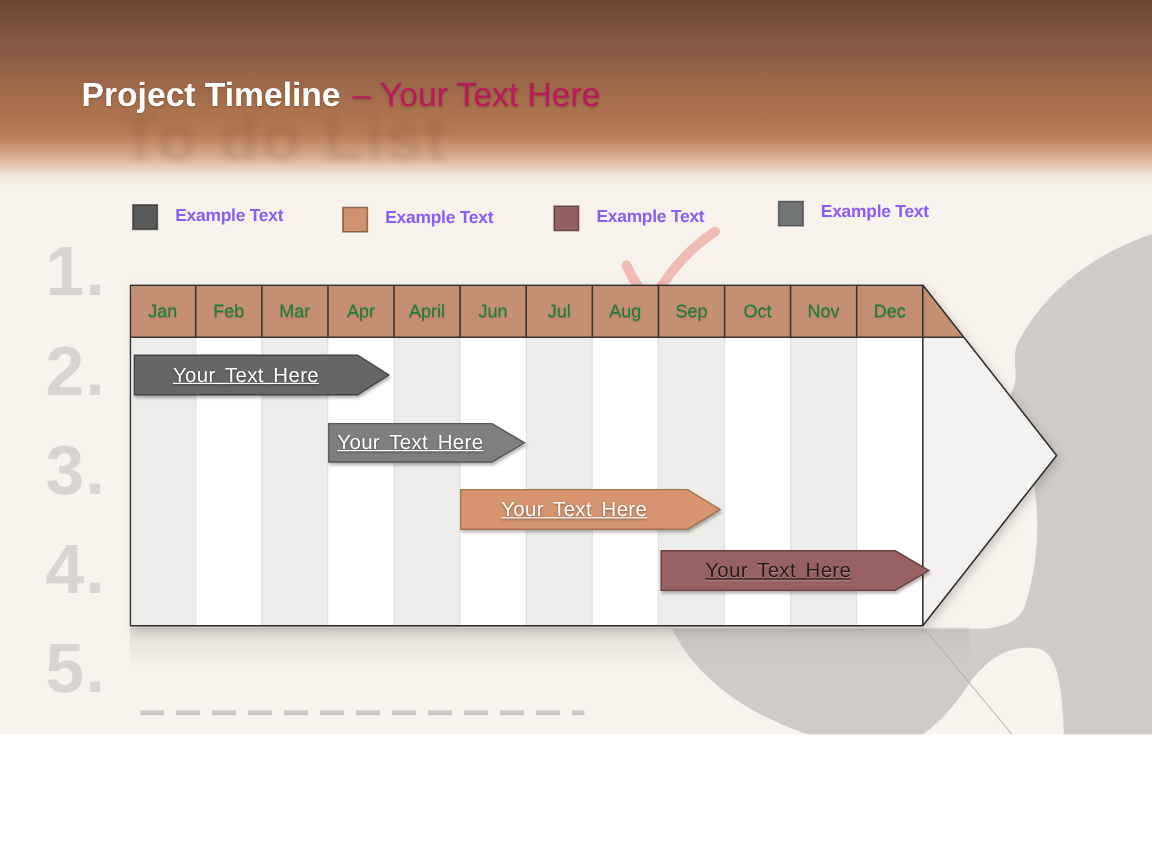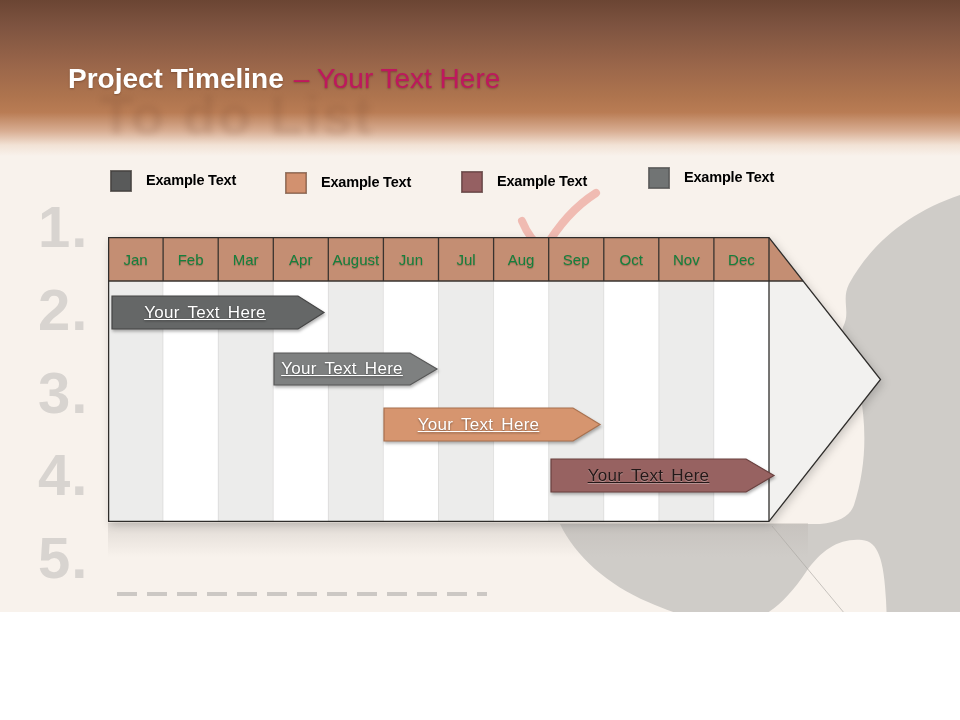--- a/index.html
+++ b/index.html
@@ -57,21 +57,21 @@
   }
   .bar-label{
     position:absolute;display:flex;align-items:center;justify-content:center;
     font-size:17px;word-spacing:3px;letter-spacing:.3px;white-space:nowrap;text-decoration:underline;
   }
   .bar-label.light{color:#ffffff;text-shadow:0 1px 2px rgba(0,0,0,.45);}
   .bar-label.dark{color:#241818;text-shadow:0 1px 0 rgba(255,255,255,.3);}
   
   .legend-item{position:absolute;display:flex;align-items:flex-start;gap:14px;}
   .legend-label{
-    font-size:14.5px;font-weight:bold;color:#000000;letter-spacing:-.2px;
+    font-size:14.5px;font-weight:bold;color:#8b5cf6;letter-spacing:-.2px;
     padding-top:2px;white-space:nowrap;
   }
   .swatch{display:block;}
   .bar-poly{filter:drop-shadow(1px 2px 1.5px rgba(0,0,0,.3));}
 </style>
 </head>
 <body>
 
 <div class="slide">
 
@@ -177,21 +177,21 @@
     <polygon class="bar-poly" points="443,222 638,222 666,238.5 638,255 443,255" fill="#976261" stroke="#6a403f" stroke-width="1.2"></polygon>
 
     <polygon points="0.6,0.6 661,0.6 772.5,142.5 661,284.4 0.6,284.4" fill="none" stroke="#2f2d2b" stroke-width="1.3"></polygon>
   </svg>
 
   <div class="months-row">
     <span class="month-cell">Jan</span>
     <span class="month-cell">Feb</span>
     <span class="month-cell">Mar</span>
     <span class="month-cell">Apr</span>
-    <span class="month-cell">August</span>
+    <span class="month-cell">April</span>
     <span class="month-cell">Jun</span>
     <span class="month-cell">Jul</span>
     <span class="month-cell">Aug</span>
     <span class="month-cell">Sep</span>
     <span class="month-cell">Oct</span>
     <span class="month-cell">Nov</span>
     <span class="month-cell">Dec</span>
   </div>
 
   <div class="bar-label light" style="left:112px;top:296px;width:186px;height:33px">Your Text Here</div>

